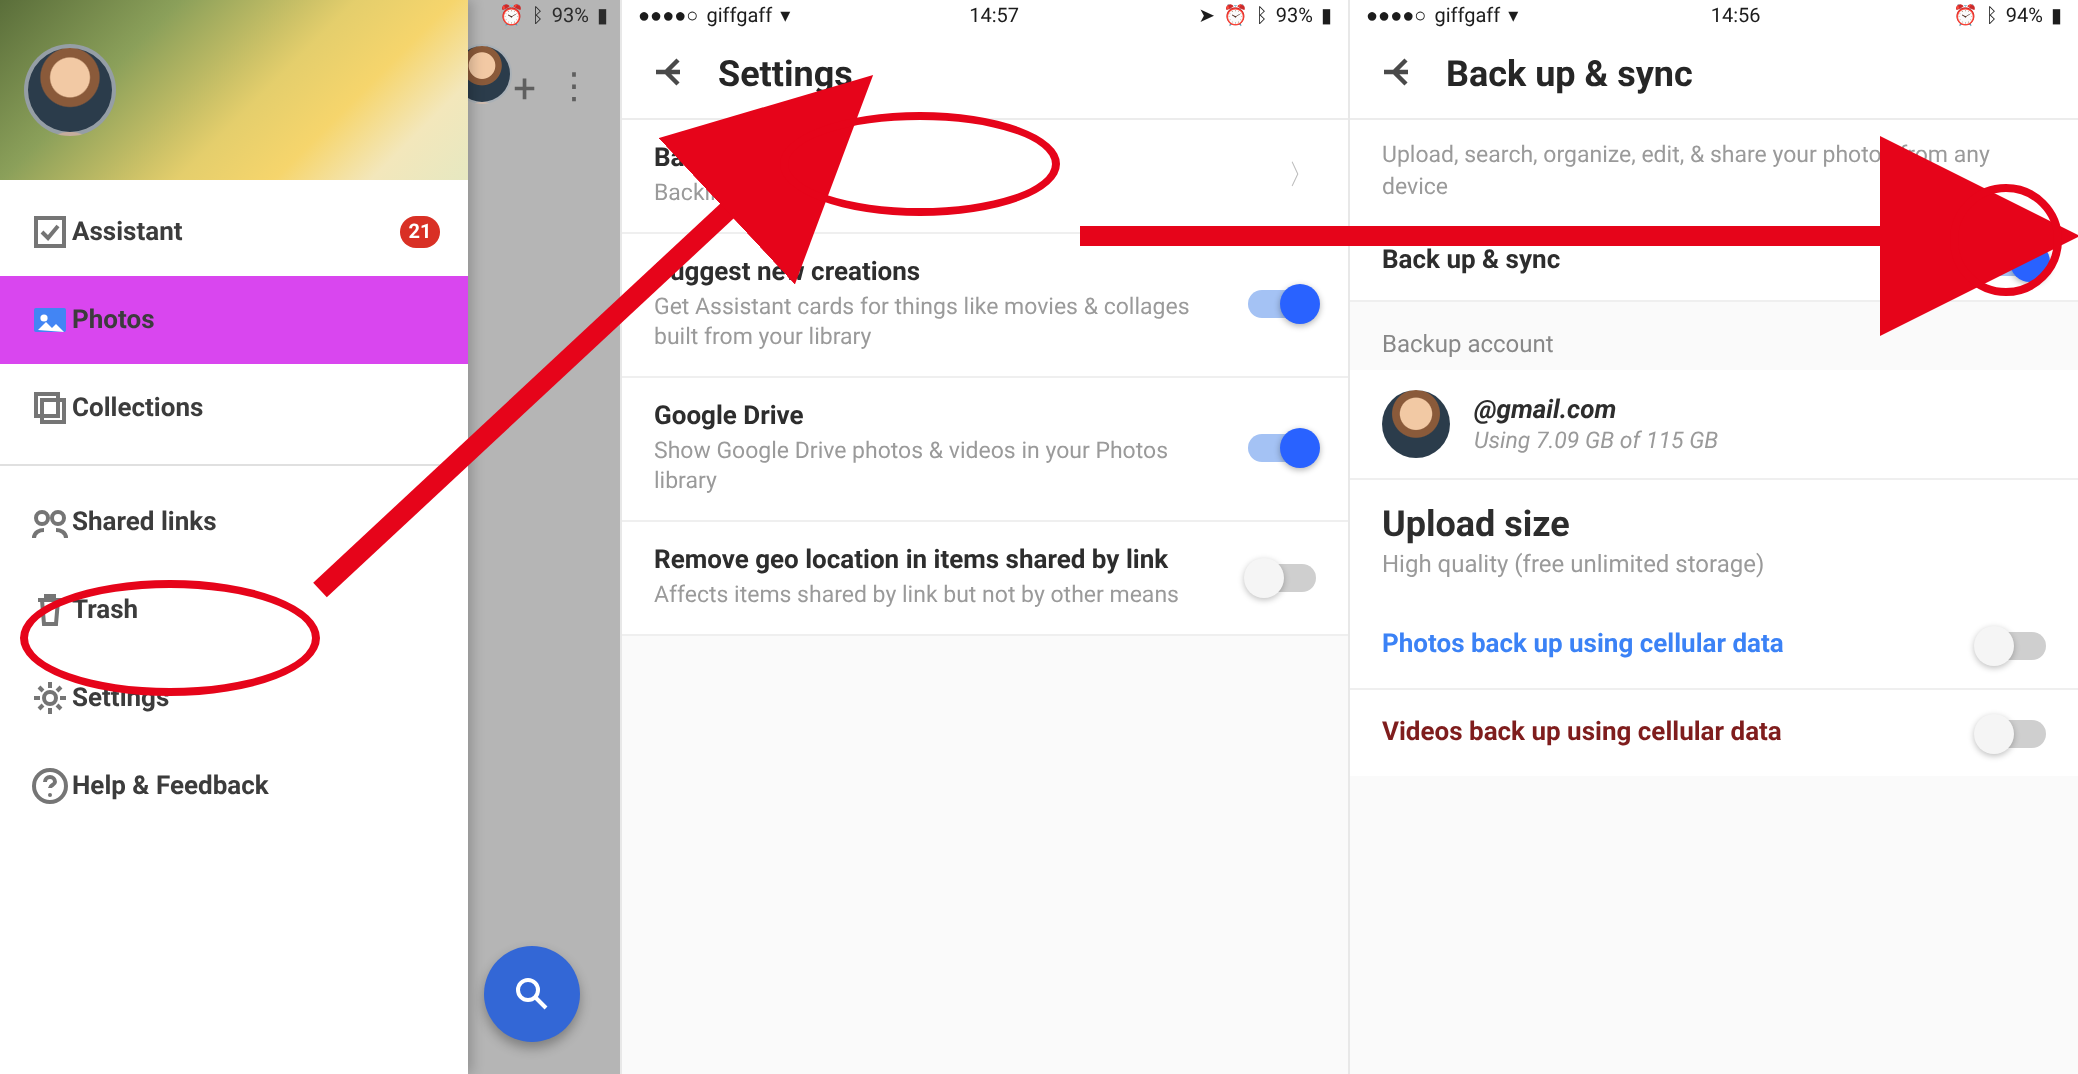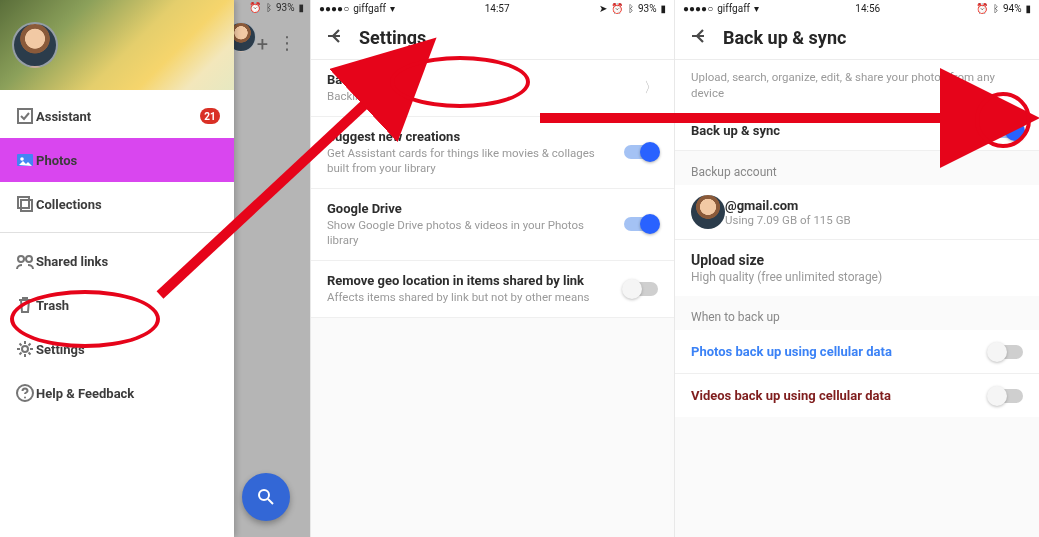--- a/index.html
+++ b/index.html
@@ -248,21 +248,23 @@
     }
     .section-head {
       font-size: 12px;
       color: #888;
       padding: 14px 16px 6px;
     }
     .account-row {
       background: #fff;
       padding: 10px 16px;
       display: flex;
-      align-items: center;
+      gap: 12px;
+      align-items: center;
+      font-style: italic;
     }
     .account-row .avatar {
       width: 34px;
       height: 34px;
       border-radius: 50%;
       background: radial-gradient(circle at 50% 35%, #f2c9a4 0 28%, #8a5a3a 30% 42%, #2b3c4b 44% 100%);
     }
     .account-row .lines .l1 {
       font-size: 13px;
       font-weight: 700;
@@ -483,25 +485,24 @@
     <div class="section-head">Backup account</div>
     <div class="account-row">
       <div class="avatar"></div>
       <div class="lines">
         <div class="l1">@gmail.com</div>
         <div class="l2">Using 7.09 GB of 115 GB</div>
       </div>
     </div>
 
     <div style="background:#fff;padding:12px 16px;border-top:1px solid #efefef">
-      <div style="font-size:14px;font-weight:700;color:#2d2d2d">Upload size</div>
+      <div style="font-size:18px;font-weight:700;color:#2d2d2d">Upload size</div>
       <div style="font-size:12px;color:#9a9a9a;margin-top:2px">High quality (free unlimited storage)</div>
     </div>
 
-    <div class="section-head">When to back up</div>
 
     <div style="background:#fff;padding:14px 16px;border-bottom:1px solid #efefef;display:flex;align-items:center">
       <div style="flex:1;font-size:13px;font-weight:700;color:#3b82f6">Photos back up using cellular data</div>
       <div class="toggle off"></div>
     </div>
     <div style="background:#fff;padding:14px 16px;display:flex;align-items:center">
       <div style="flex:1;font-size:13px;font-weight:700;color:#7f1d1d">Videos back up using cellular data</div>
       <div class="toggle off"></div>
     </div>
   </div>

